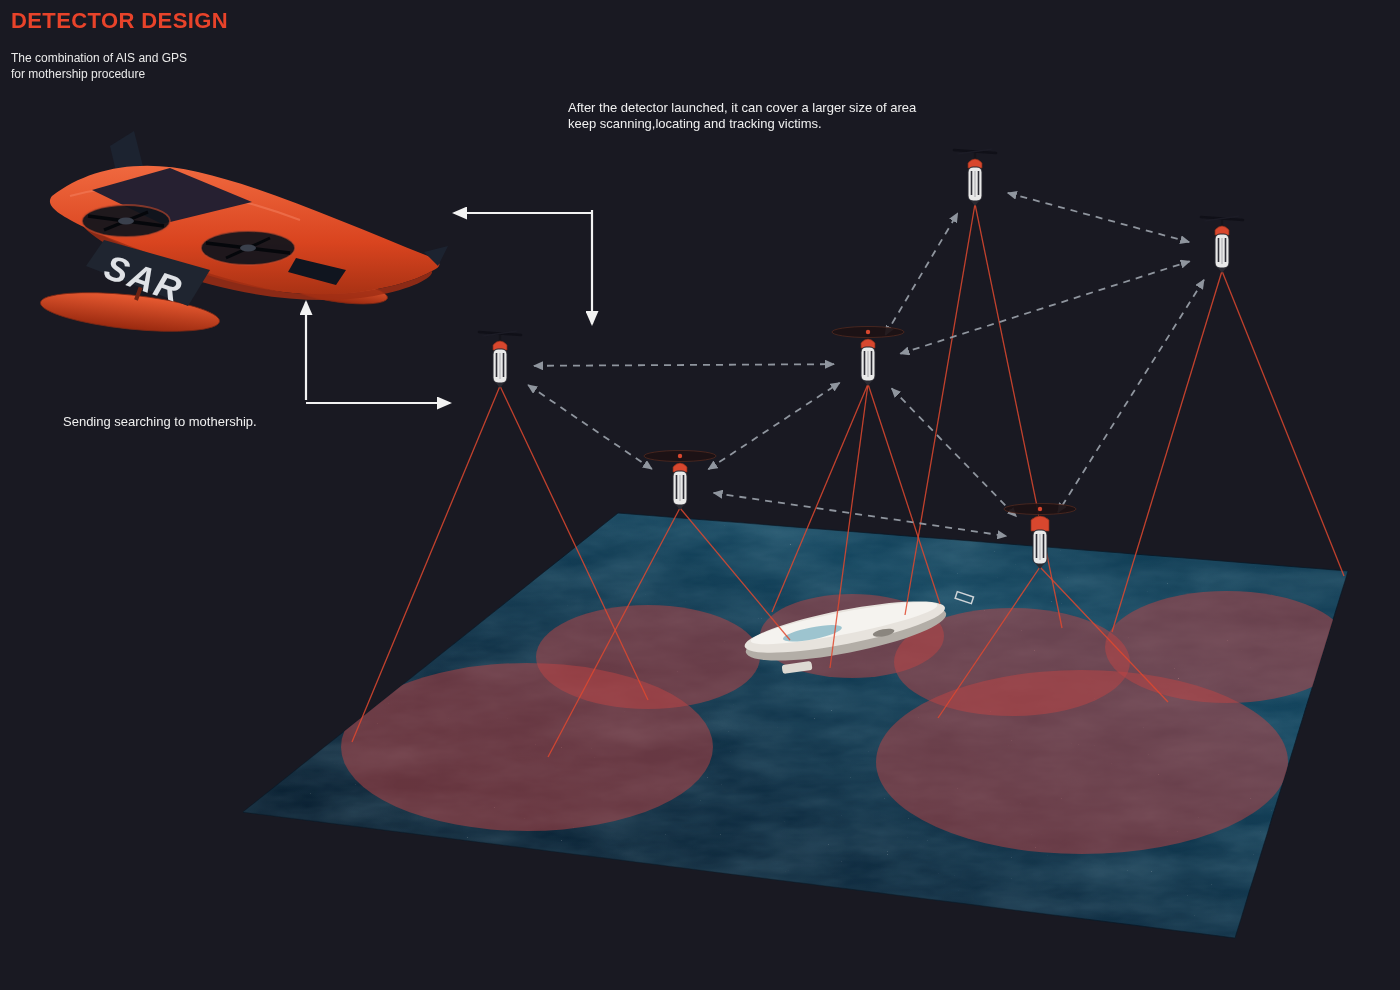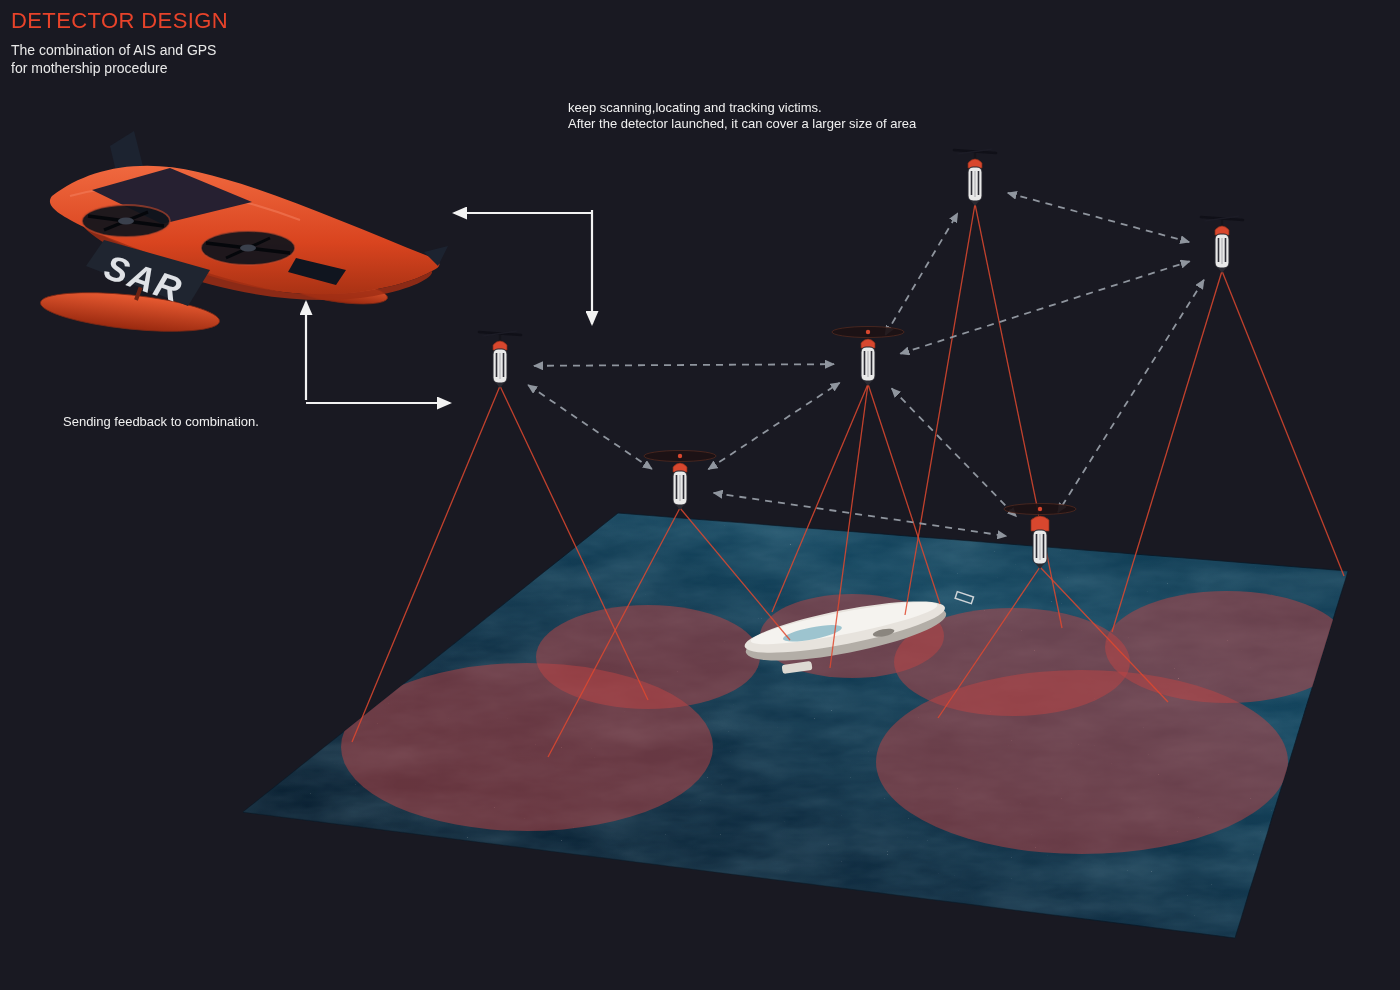--- a/index.html
+++ b/index.html
@@ -9,23 +9,23 @@
     font-family:"Liberation Sans", sans-serif;
     position:relative;
     overflow:hidden;
     color:#ececec;
   }
   .stage { position:absolute; inset:0; width:1400px; height:990px; }
   svg.scene { position:absolute; left:0; top:0; }
 
   .header { position:absolute; left:11px; top:8px; z-index:5; }
   .title {
-    font-size:22px; font-weight:400; color:#e8432a; letter-spacing:.4px;
-  }
-  .subtitle { font-size:14px; line-height:1.32; color:#e9e9e9; margin-top:7px; }
+    font-size:22px; font-weight:700; color:#e8432a; letter-spacing:.4px;
+  }
+  .subtitle { font-size:12px; line-height:1.32; color:#e9e9e9; margin-top:17px; }
 
   .note-coverage {
     position:absolute; left:568px; top:100px; width:368px;
     font-size:13px; line-height:1.22; color:#f0f0f0; z-index:5;
   }
   .note-feedback {
     position:absolute; left:63px; top:414px;
     font-size:13px; color:#f0f0f0; z-index:5;
   }
 </style>
@@ -36,24 +36,24 @@
 
   <div class="header">
     <div class="title">DETECTOR DESIGN</div>
     <div class="subtitle">
       <div>The combination of AIS and GPS</div>
       <div>for mothership procedure</div>
     </div>
   </div>
 
   <div class="note-coverage">
+    <div>After the detector launched, it can cover a larger size of area</div>
     <div>keep scanning,locating and tracking victims.</div>
-    <div>After the detector launched, it can cover a larger size of area</div>
   </div>
-  <div class="note-feedback">Sending feedback to combination.</div>
+  <div class="note-feedback">Sending searching to mothership.</div>
 
   <svg class="scene" width="1400" height="990" viewBox="0 0 1400 990">
     <defs>
       <linearGradient id="seaGrad" x1="0" y1="1" x2="1" y2="0">
         <stop offset="0" stop-color="#0a1a29"></stop>
         <stop offset="0.40" stop-color="#0f2d42"></stop>
         <stop offset="0.72" stop-color="#15465f"></stop>
         <stop offset="1" stop-color="#0e364d"></stop>
       </linearGradient>
       <linearGradient id="shipGrad" x1="0" y1="0" x2="0" y2="1">

